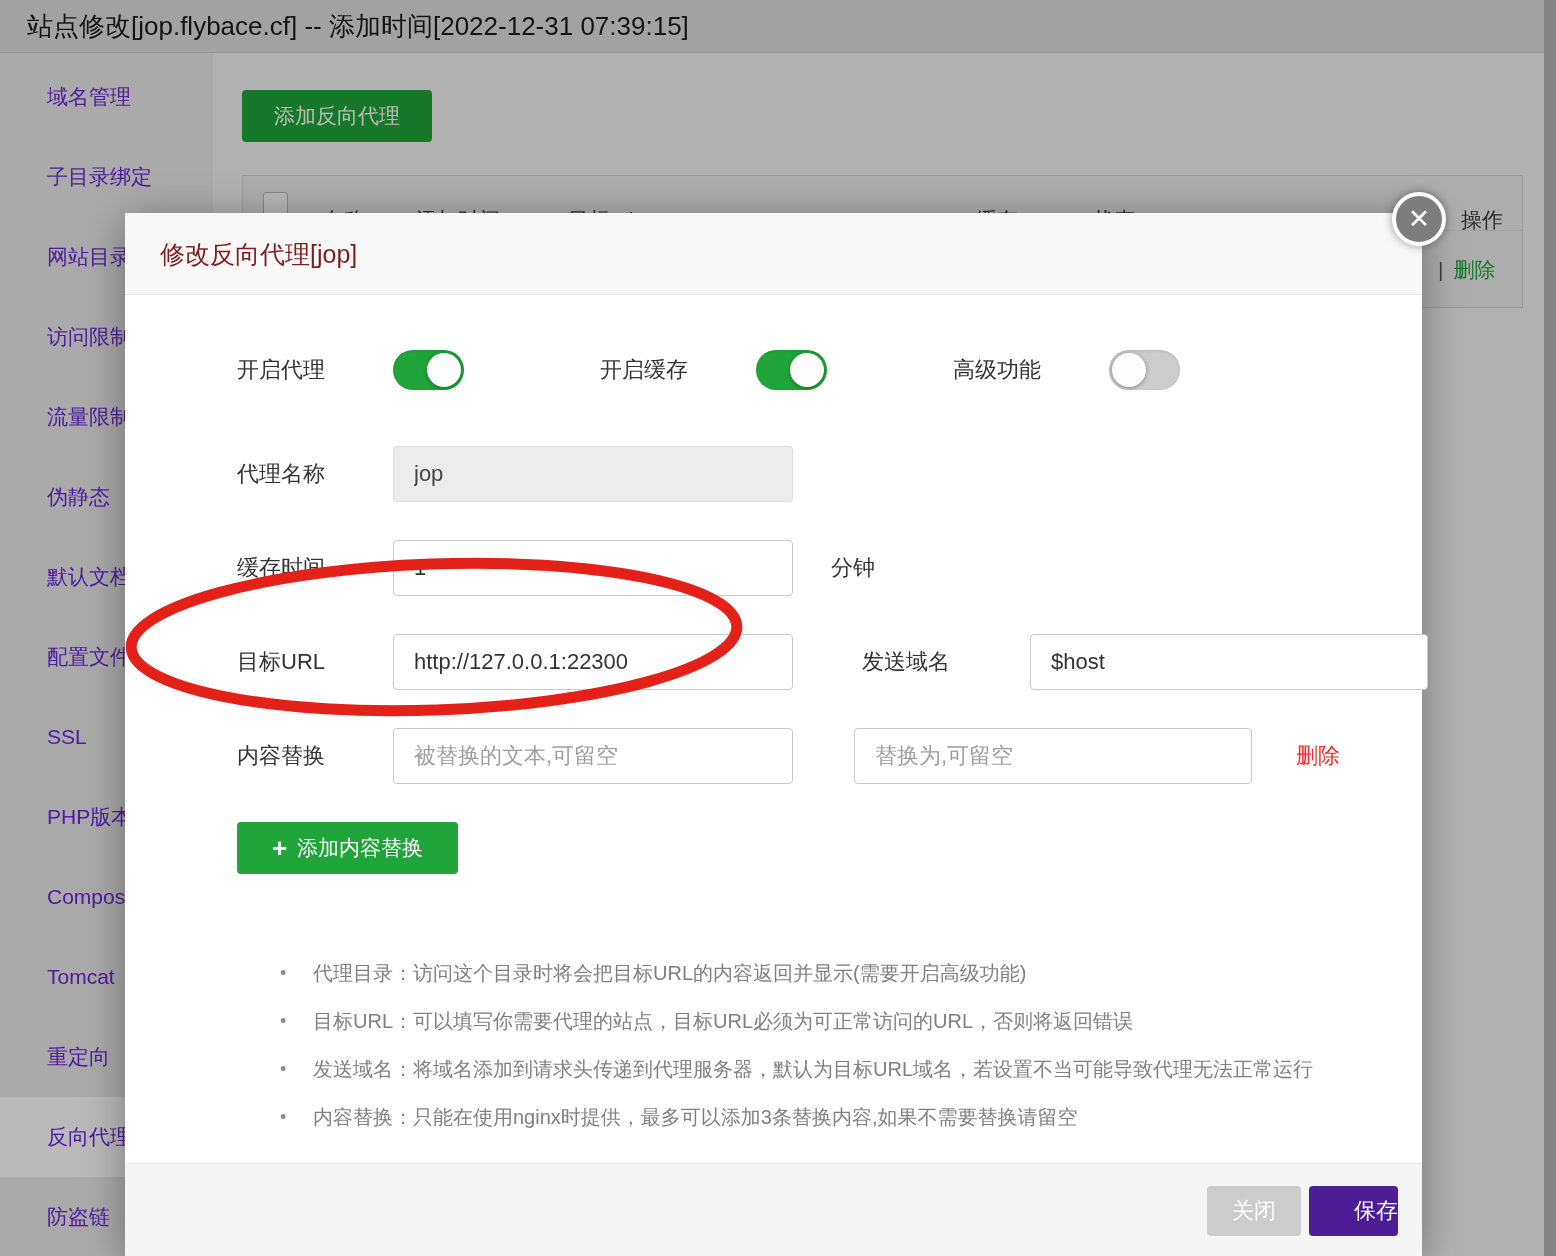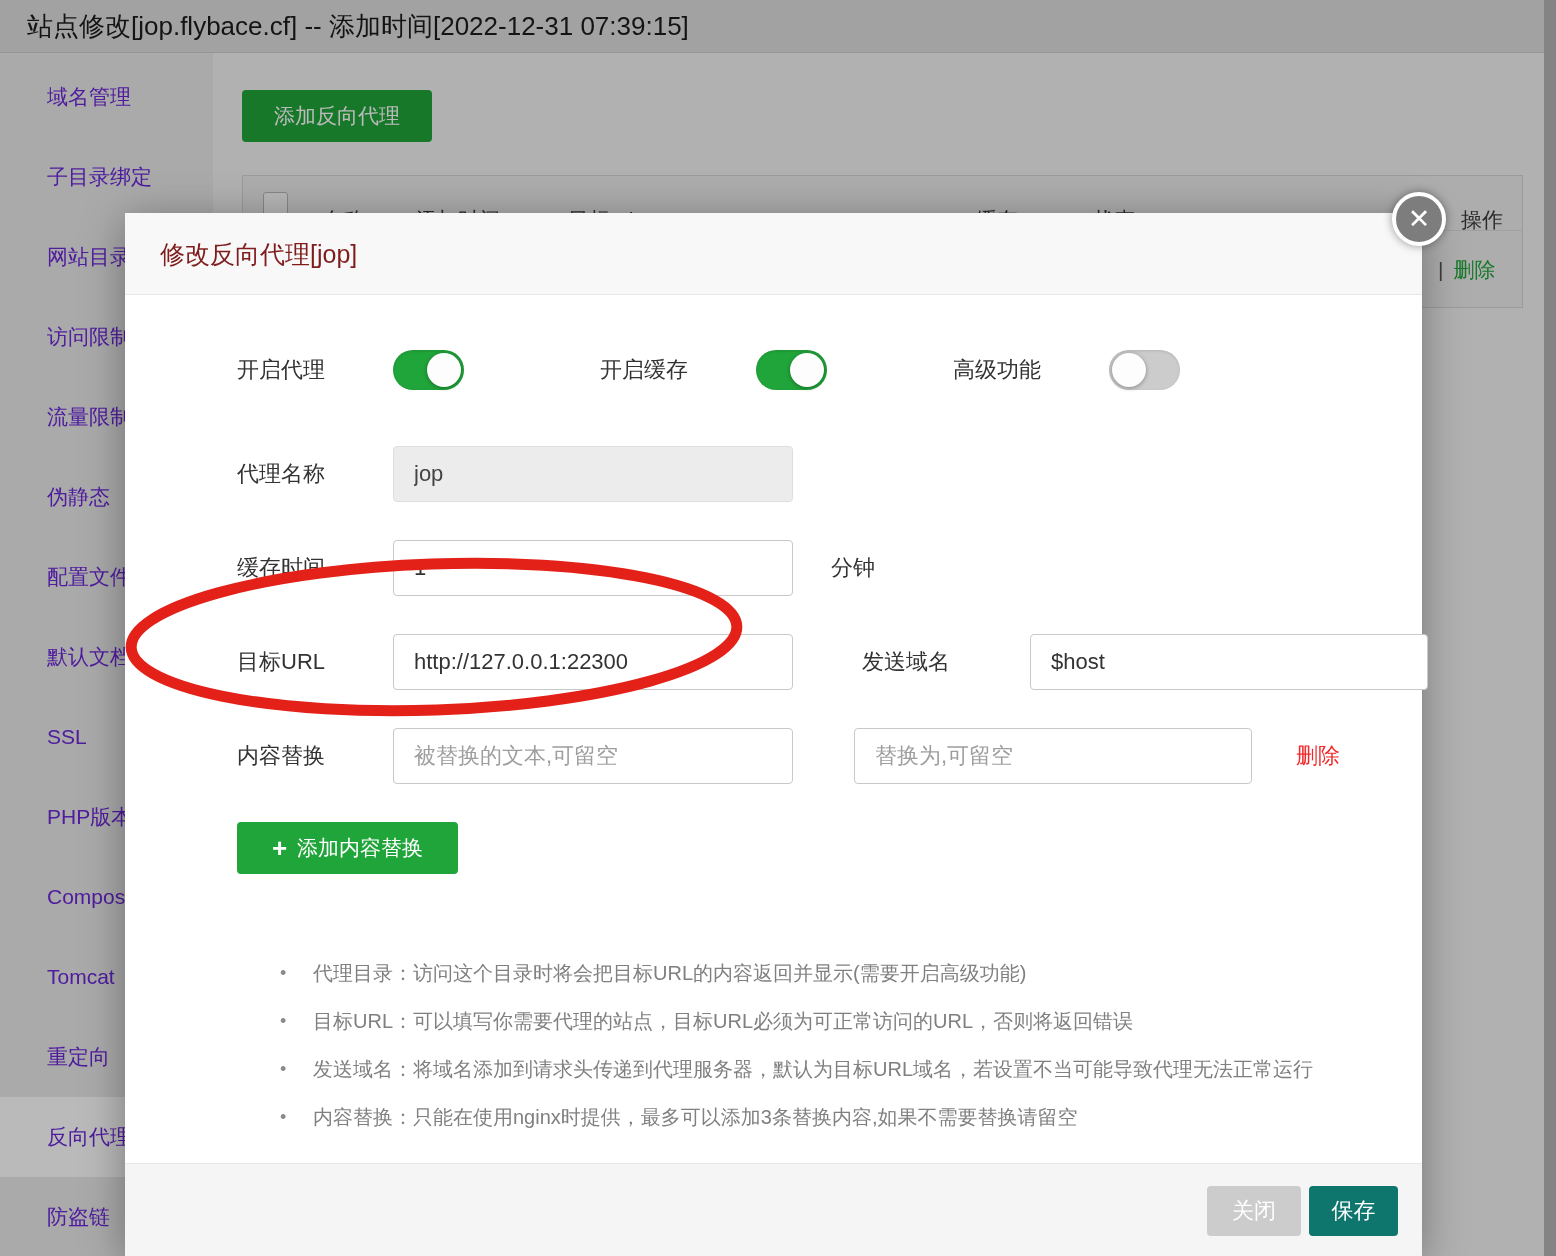--- a/index.html
+++ b/index.html
@@ -120,21 +120,21 @@
     position:absolute; left:0; right:0; top:950px; height:93px;
     background:#f5f5f5; border-top:1px solid #e9e9e9;
     display:flex; justify-content:flex-end; align-items:flex-start;
     padding:22px 24px 0 0; gap:8px;
   }
   .footer-btn {
     height:50px; border:none; border-radius:4px; font-size:22px; color:#fff;
     cursor:pointer; font-family:inherit;
   }
   .close-btn-footer { width:94px; background:#cccccc; }
-  .save-btn { width:89px; background:#0f766e; }
+  .save-btn { width:89px; background:#4c1d95;text-align:right; }
   
   .modal-close {
     position:absolute; left:1392px; top:192px; width:54px; height:54px;
     border-radius:50%; background:#7d7d7d; border:4px solid #fff;
     box-shadow:0 0 10px rgba(0,0,0,.4); z-index:30;
     display:flex; align-items:center; justify-content:center;
     color:#fff; font-size:27px; font-weight:bold; cursor:pointer;
   }
   
   .annotation-svg {
@@ -149,22 +149,22 @@
 
   <div class="titlebar">站点修改[jop.flybace.cf] -- 添加时间[2022-12-31 07:39:15]</div>
 
   <div class="sidebar">
     <div class="sidebar-item">域名管理</div>
     <div class="sidebar-item">子目录绑定</div>
     <div class="sidebar-item">网站目录</div>
     <div class="sidebar-item">访问限制</div>
     <div class="sidebar-item">流量限制</div>
     <div class="sidebar-item">伪静态</div>
+    <div class="sidebar-item">默认文档</div>
     <div class="sidebar-item">配置文件</div>
-    <div class="sidebar-item">默认文档</div>
     <div class="sidebar-item">SSL</div>
     <div class="sidebar-item">PHP版本</div>
     <div class="sidebar-item">Composer</div>
     <div class="sidebar-item">Tomcat</div>
     <div class="sidebar-item">重定向</div>
     <div class="sidebar-item active">反向代理</div>
     <div class="sidebar-item">防盗链</div>
   </div>
 
   <div class="content">

